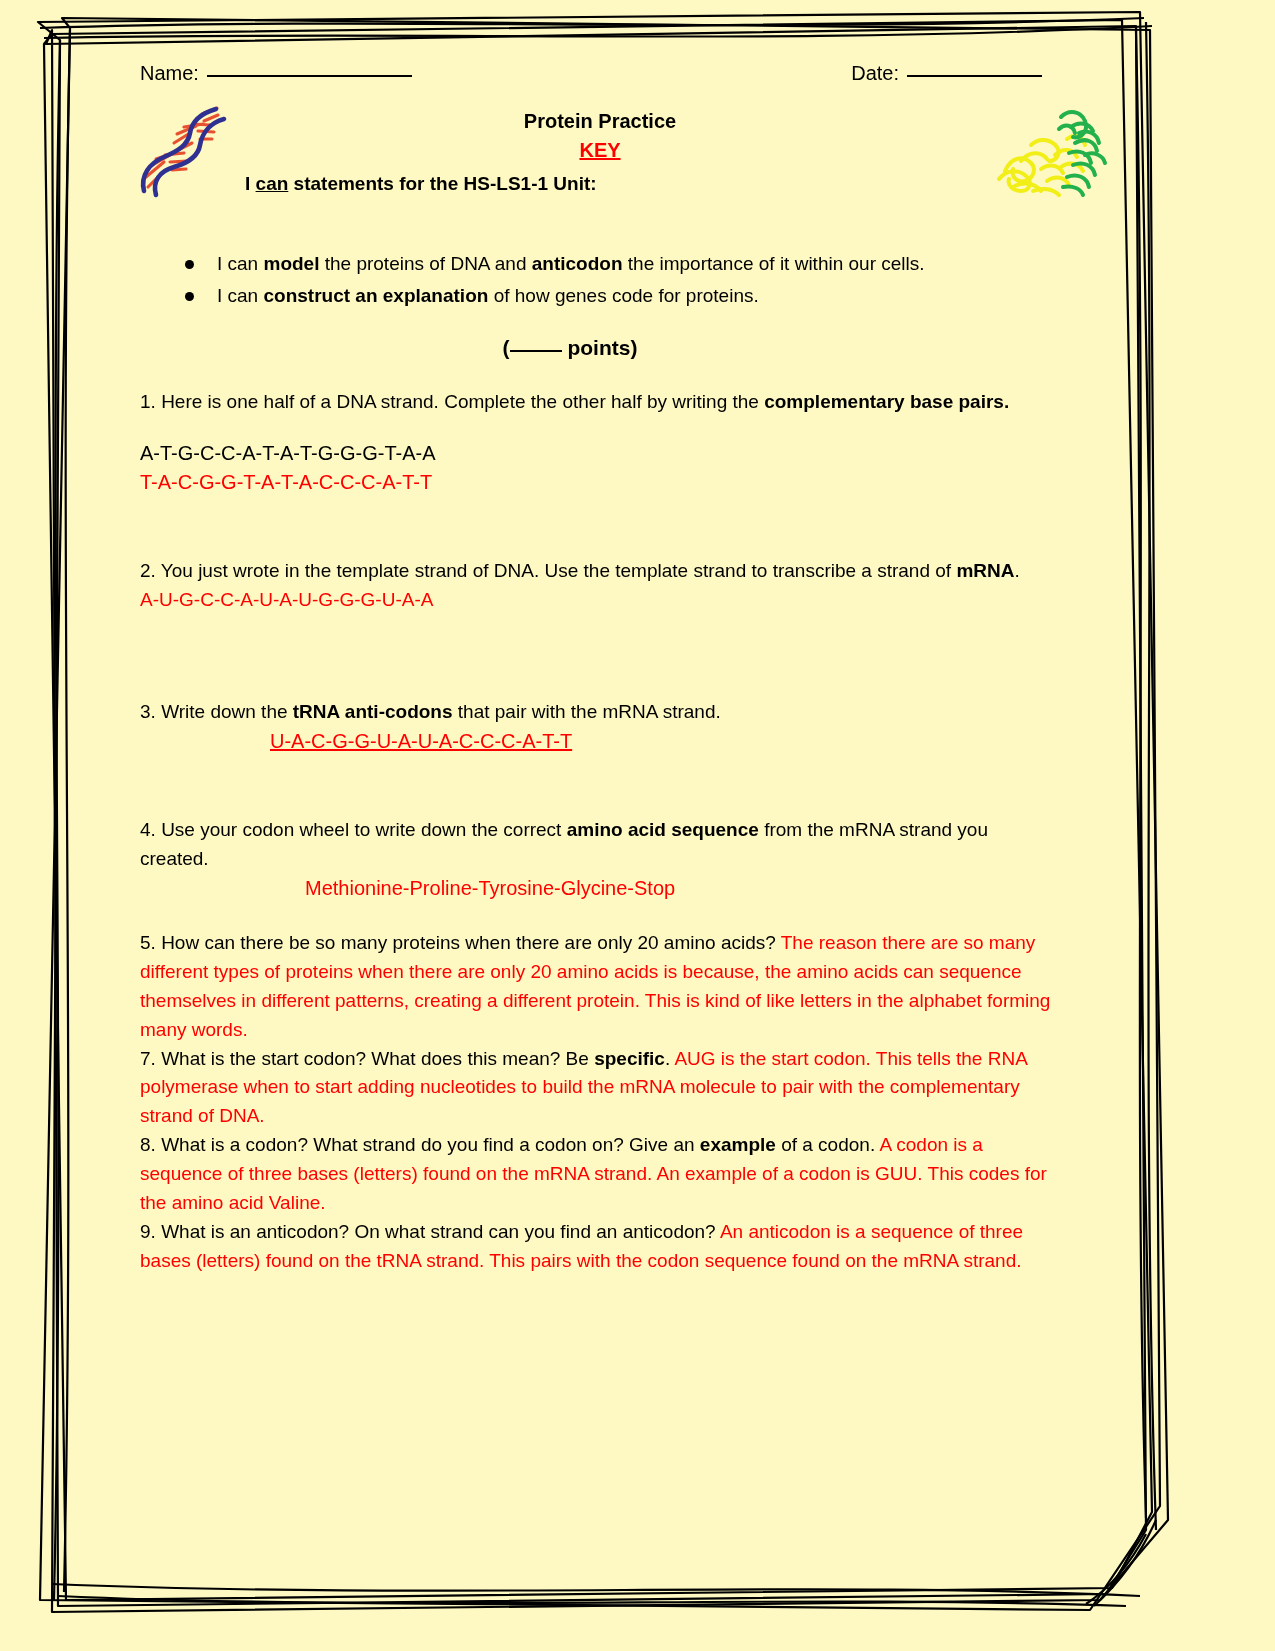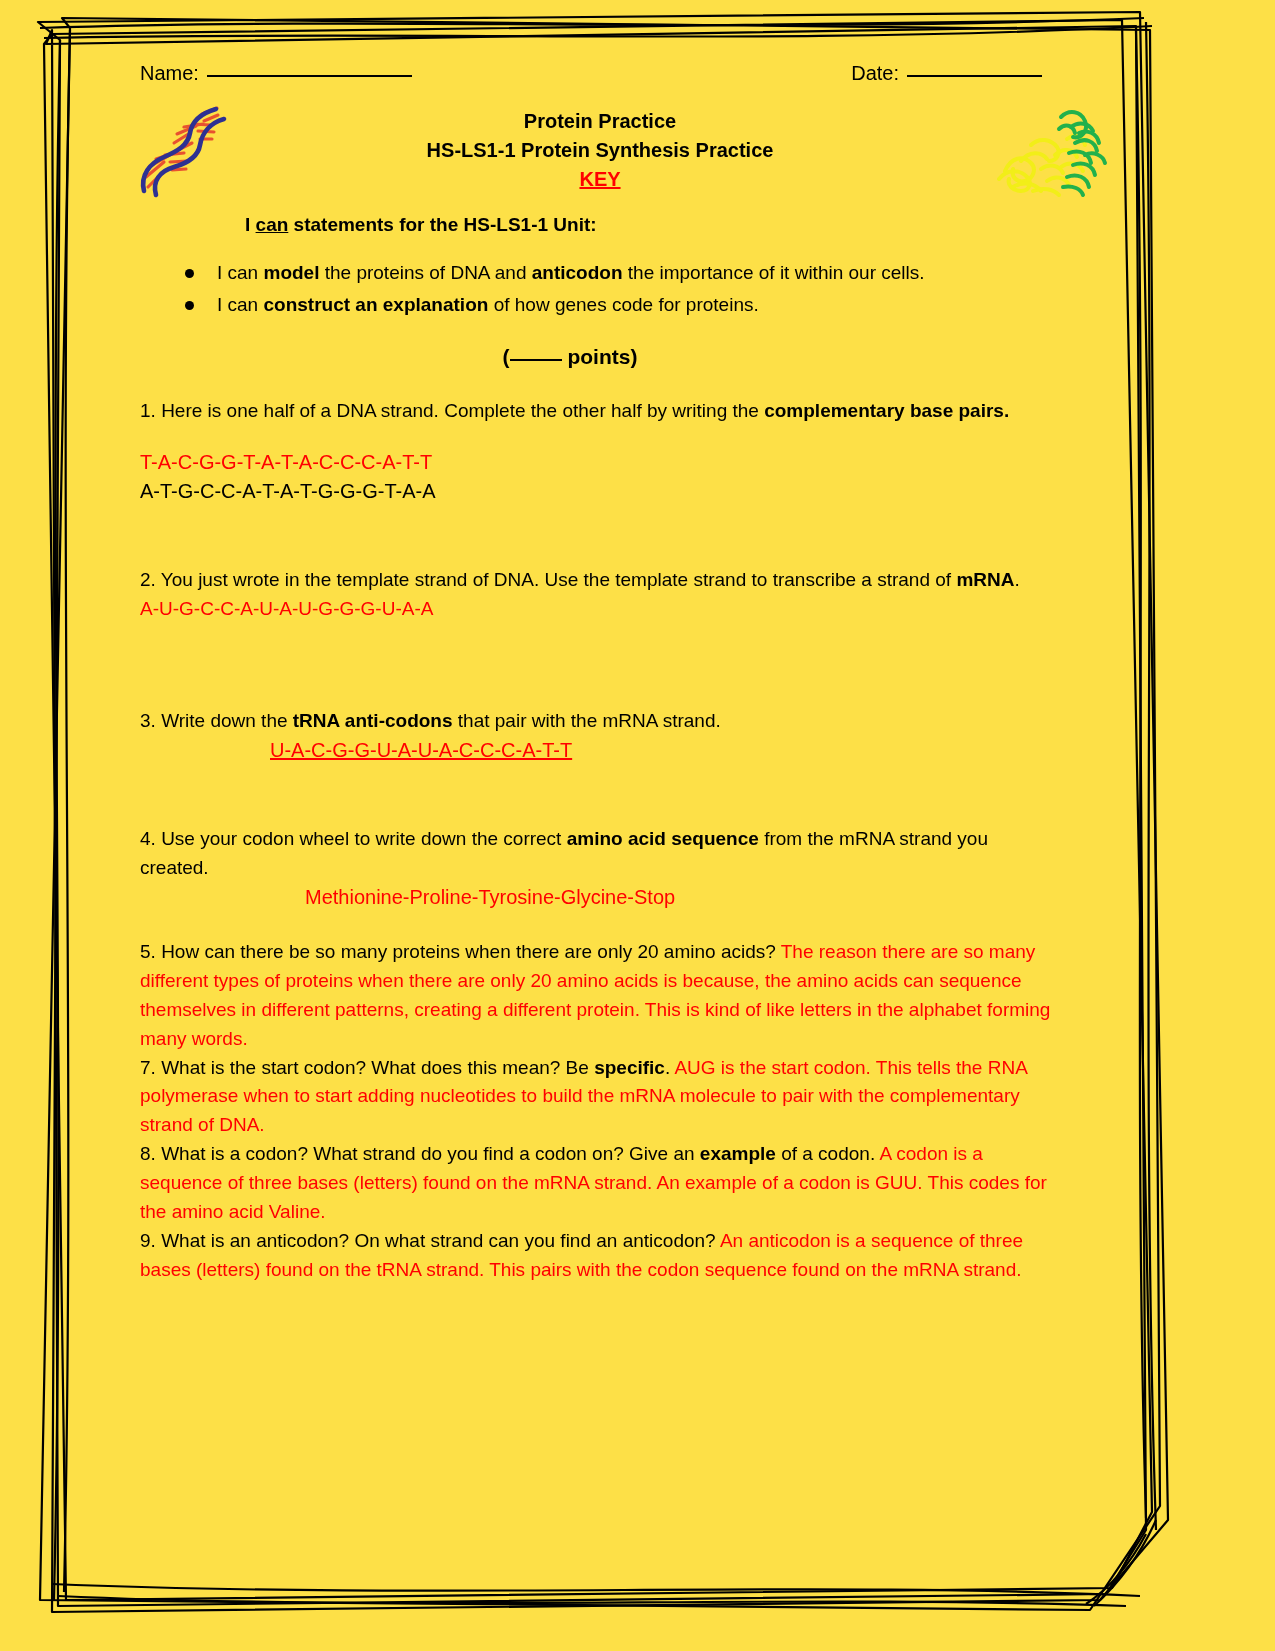--- a/index.html
+++ b/index.html
@@ -8,21 +8,21 @@
     background: #ffffff;
   }
   body {
     font-family: "Liberation Sans", sans-serif;
     color: #000000;
   }
   #page {
     position: relative;
     width: 1275px;
     height: 1651px;
-    background: #fde047;
+    background: #fef9c3;
     overflow: hidden;
   }
   
   #border-frame {
     position: absolute;
     left: 0; top: 0;
     width: 1275px;
     height: 1651px;
     pointer-events: none;
   }
@@ -73,21 +73,21 @@
   }
   .key-word {
     color: #ff0000;
     text-decoration: underline;
     font-weight: bold;
     font-size: 20px;
   }
   .ican-head {
     font-weight: bold;
     font-size: 19px;
-    margin-top: 20px;
+    margin-top: 8px;
     margin-left: 105px;
   }
   .ican-head u { text-decoration: underline; }
 
   
   .dna-img {
     position: absolute;
     left: -8px;
     top: -8px;
     width: 110px;
@@ -256,40 +256,39 @@
           <path d="M92,78 C102,74 112,78 114,88"></path>
           <path d="M84,30 C90,24 98,26 100,34"></path>
           <path d="M104,34 C112,30 122,34 124,44"></path>
           <path d="M88,88 C98,86 106,90 108,96"></path>
           <path d="M110,56 C118,52 128,56 130,64"></path>
         </g>
       </svg>
 
       <div class="title-lines">
         <div>Protein Practice</div>
-        <div>HS-LS1-1 Protein Synthesis Practice</div>
         <div><span class="key-word">KEY</span></div>
       </div>
 
       <div class="ican-head"><span>I </span><u>can</u><span> statements for the HS-LS1-1 Unit:</span></div>
     </div>
 
     <ul class="ican-list">
       <li><span>I can </span><b>model</b><span> the proteins of DNA and </span><b>anticodon</b><span> the importance of it within our cells.</span></li>
       <li><span>I can </span><b>construct an explanation</b><span> of how genes code for proteins.</span></li>
     </ul>
 
     <div class="points-line"><span>(</span><span class="points-blank"></span><span> points)</span></div>
 
     <div class="q">
       <span>1.</span><span> Here is one half of a DNA strand.  Complete the other half by writing the </span><b>complementary base pairs.</b>
     </div>
     <div class="gap-sm"></div>
+    <div class="seq">A-T-G-C-C-A-T-A-T-G-G-G-T-A-A</div>
     <div class="seq red">T-A-C-G-G-T-A-T-A-C-C-C-A-T-T</div>
-    <div class="seq">A-T-G-C-C-A-T-A-T-G-G-G-T-A-A</div>
 
     <div class="gap-md"></div>
 
     <div class="q tight">
       <span>2.</span><span> You just wrote in the template strand of DNA.  Use the template strand to transcribe a strand of </span><b>mRNA</b><span>.</span><span class="inline-gap"></span><span class="red">A-U-G-C-C-A-U-A-U-G-G-G-U-A-A</span>
     </div>
 
     <div class="gap-lg"></div>
 
     <div class="q tight">

